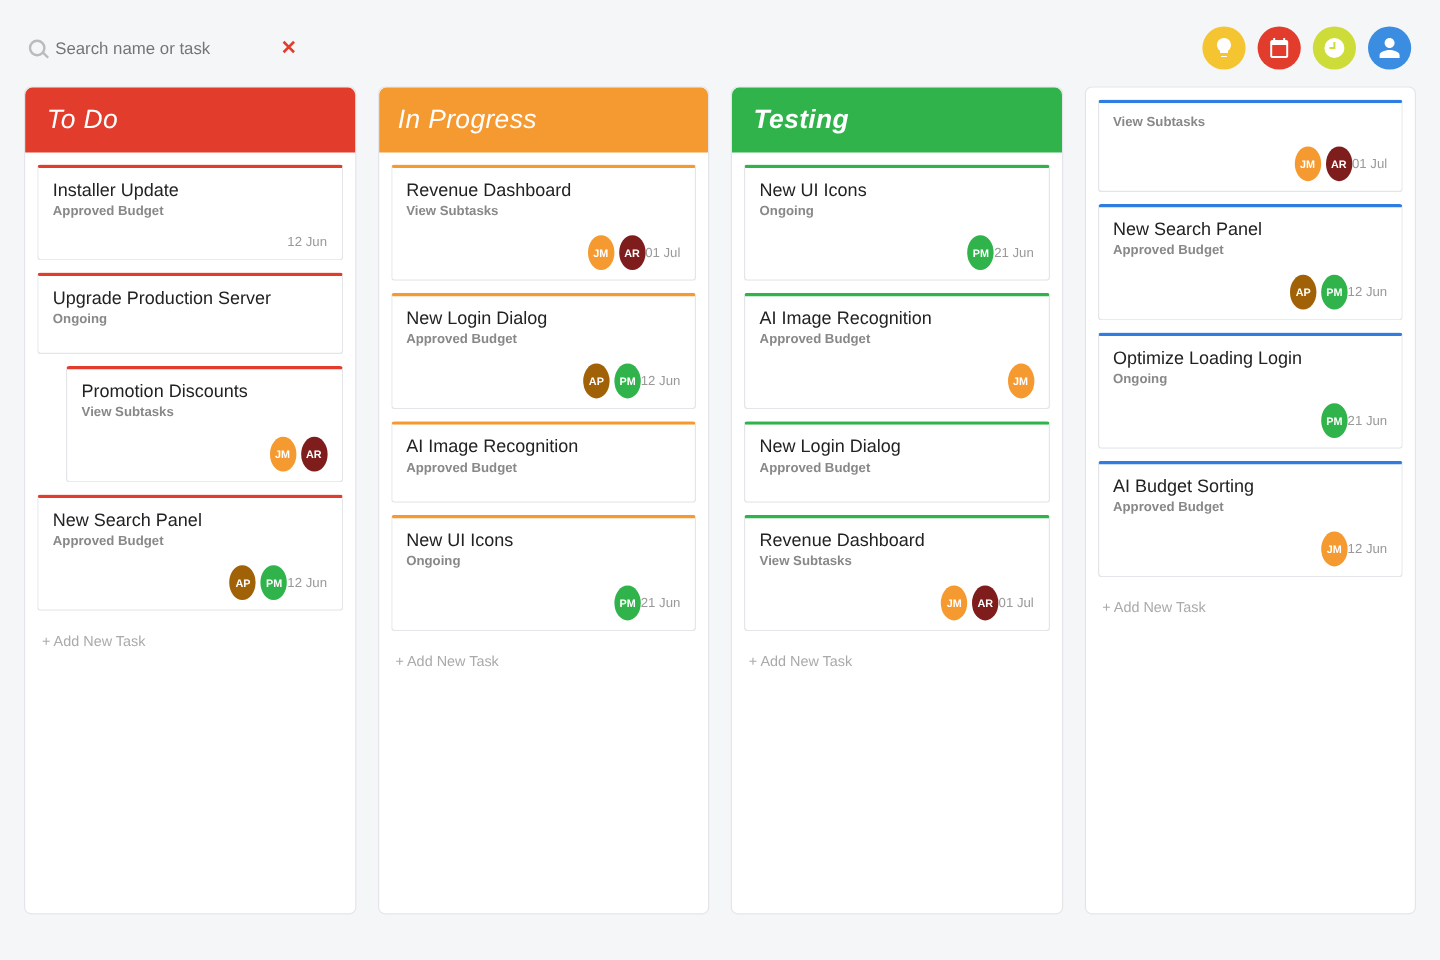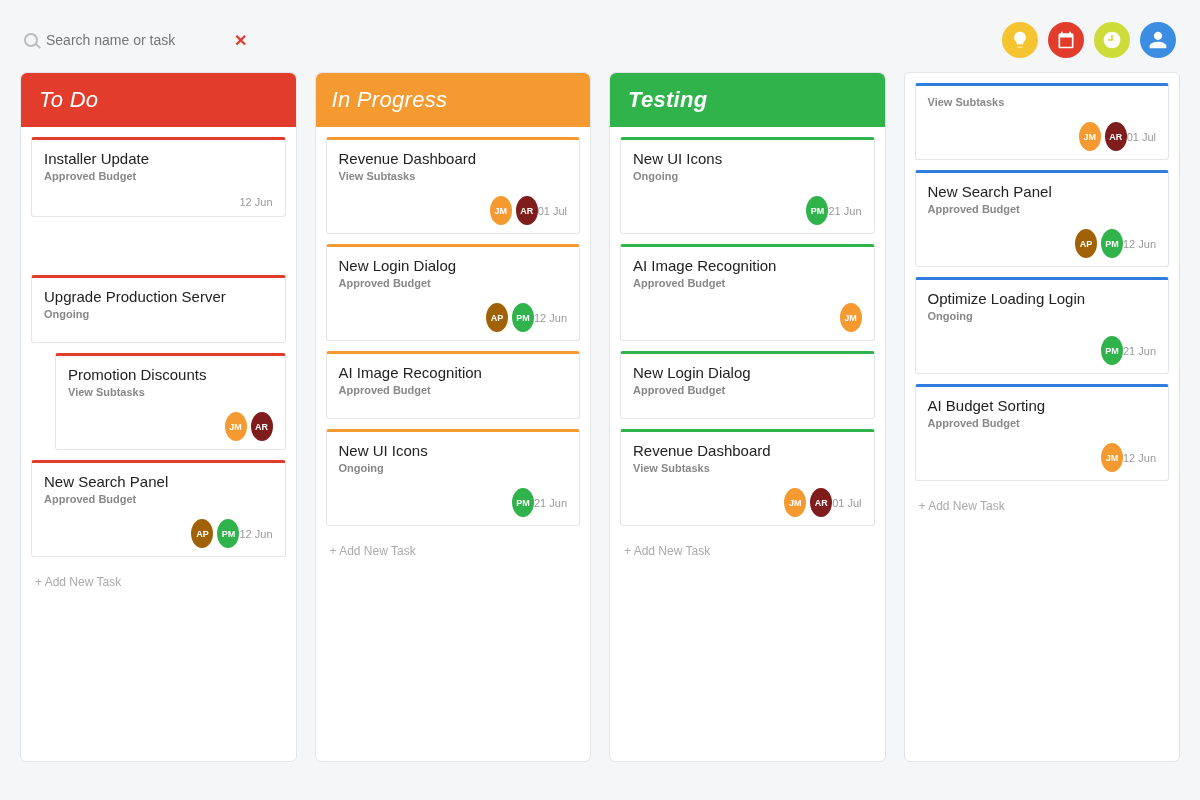--- a/index.html
+++ b/index.html
@@ -193,21 +193,21 @@
       <div class="col-header" style="background: rgb(226, 60, 44);">To Do</div>
       <div class="col-body">
         <div class="card" style="border-top-color: rgb(226, 60, 44);">
           <div class="title">Installer Update</div>
           <div class="sub">Approved Budget</div>
           <div class="foot">
             <div class="avatars"></div>
             <div class="date">12 Jun</div>
           </div>
         </div>
-        <div class="card" style="border-top-color: rgb(226, 60, 44); margin-top: 48px;">
+        <div class="card" style="border-top-color: rgb(226, 60, 44);">
           <div class="title">Upgrade Production Server</div>
           <div class="sub">Ongoing</div>
           <div class="foot">
             <div class="avatars"></div>
             <div class="date"></div>
           </div>
         </div>
         <div class="card" style="border-top-color: rgb(226, 60, 44); margin-left: 24px;">
           <div class="title">Promotion Discounts</div>
           <div class="sub">View Subtasks</div>

